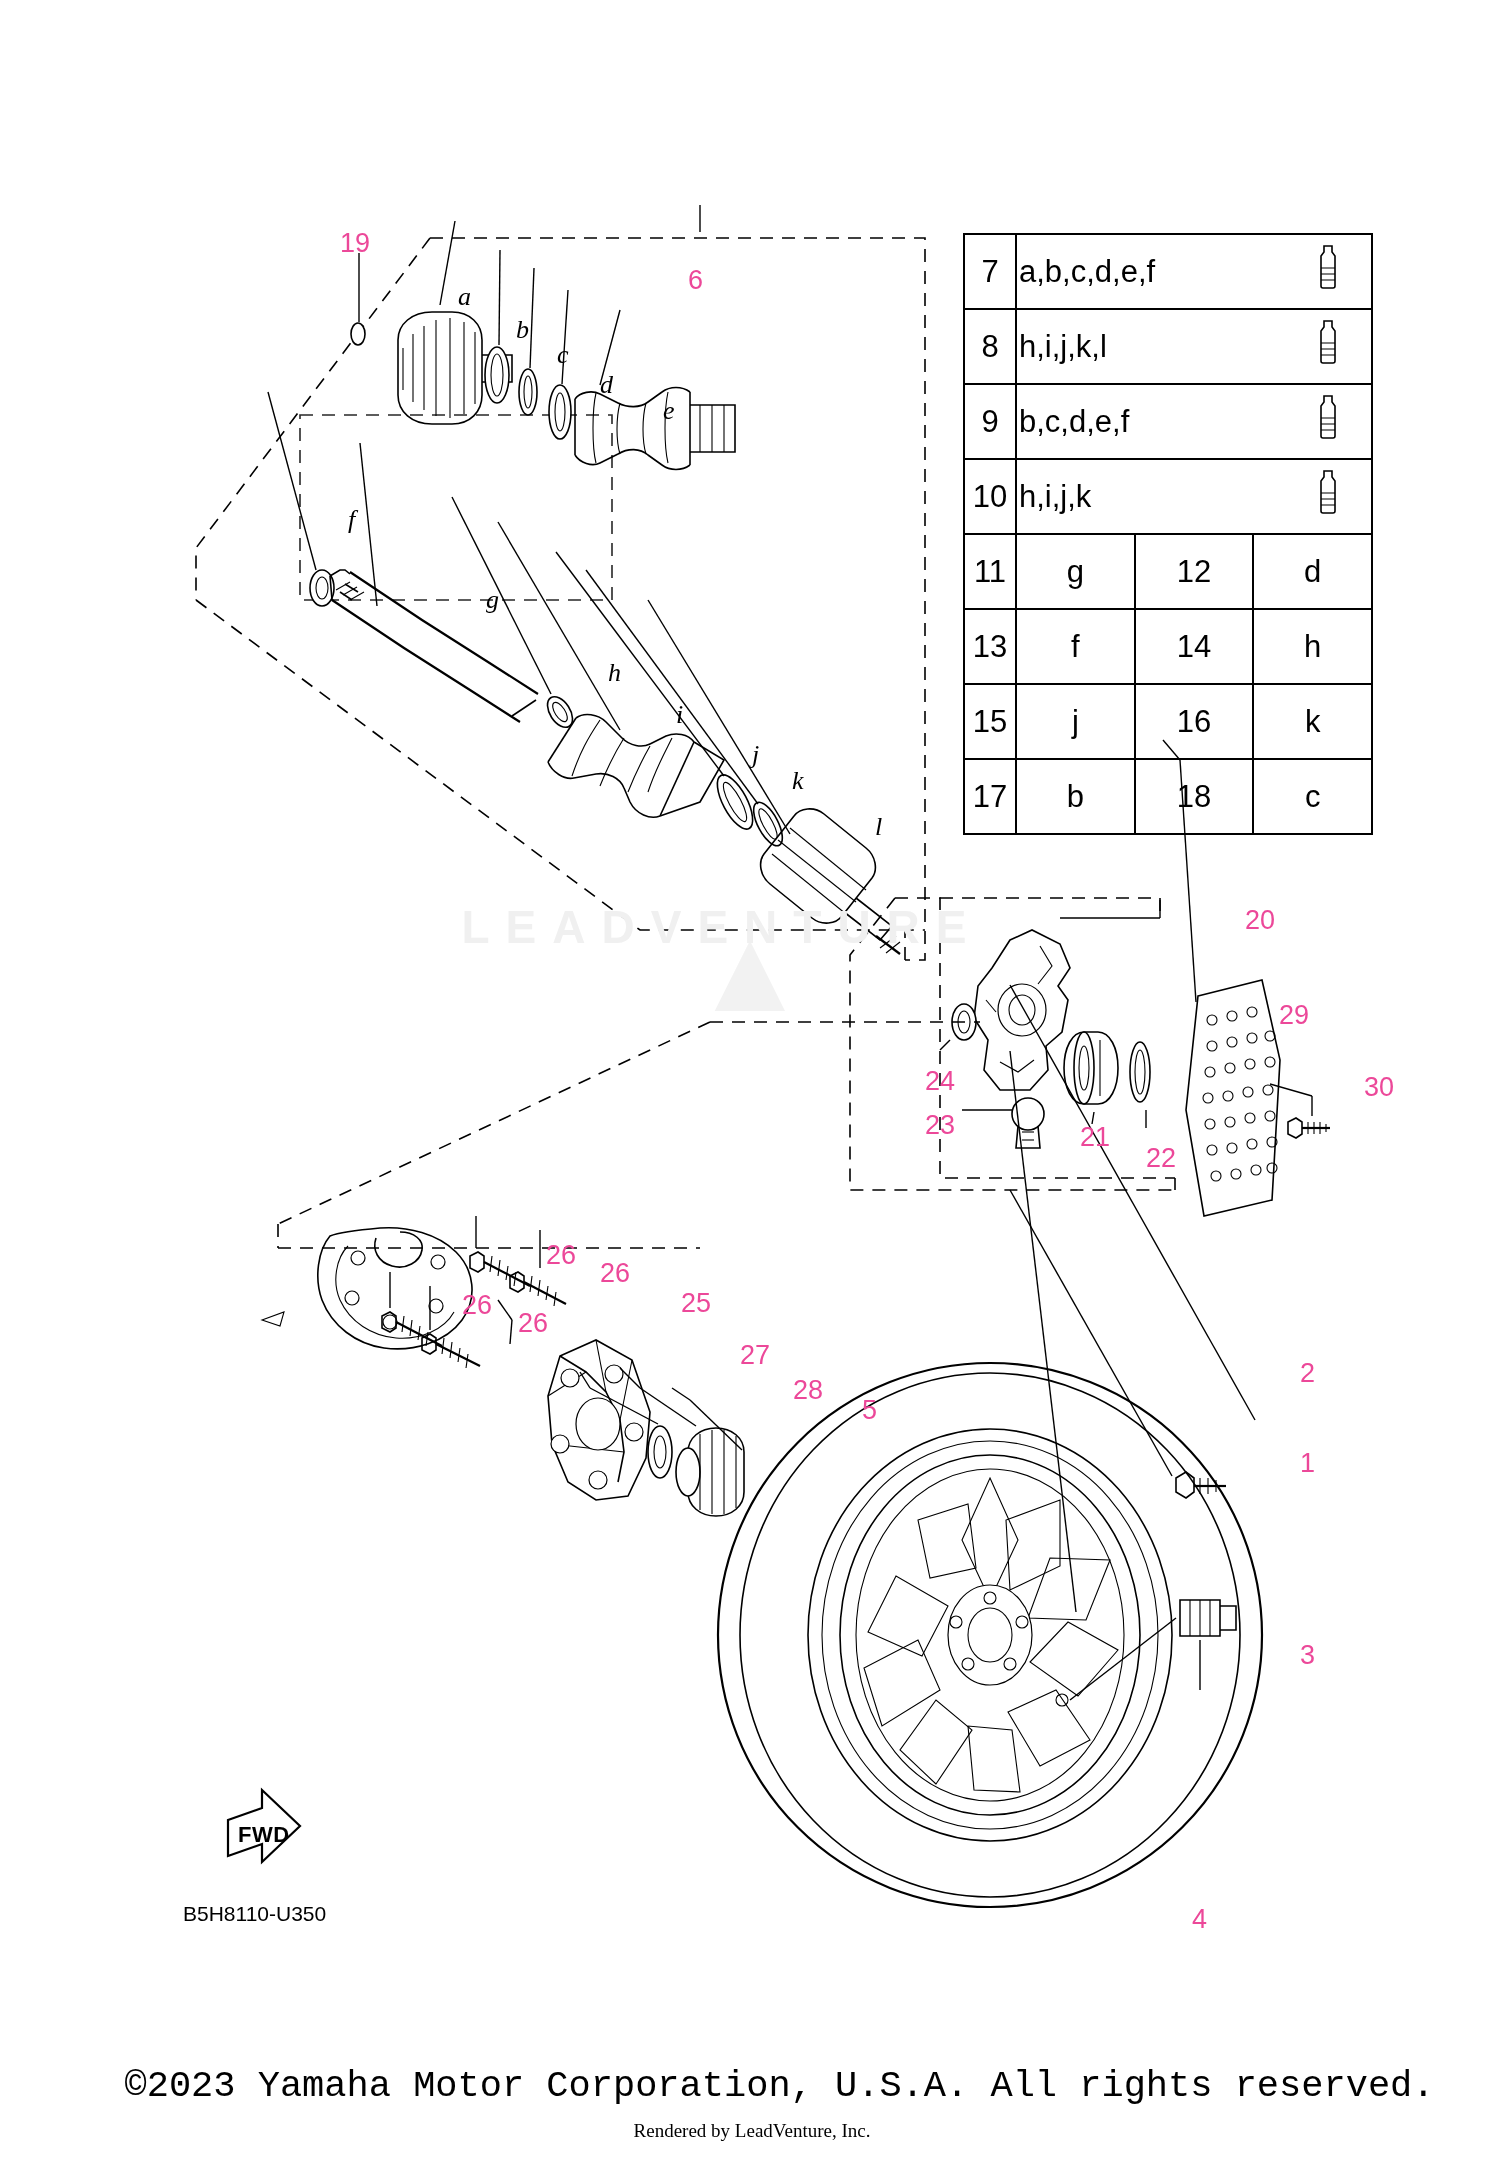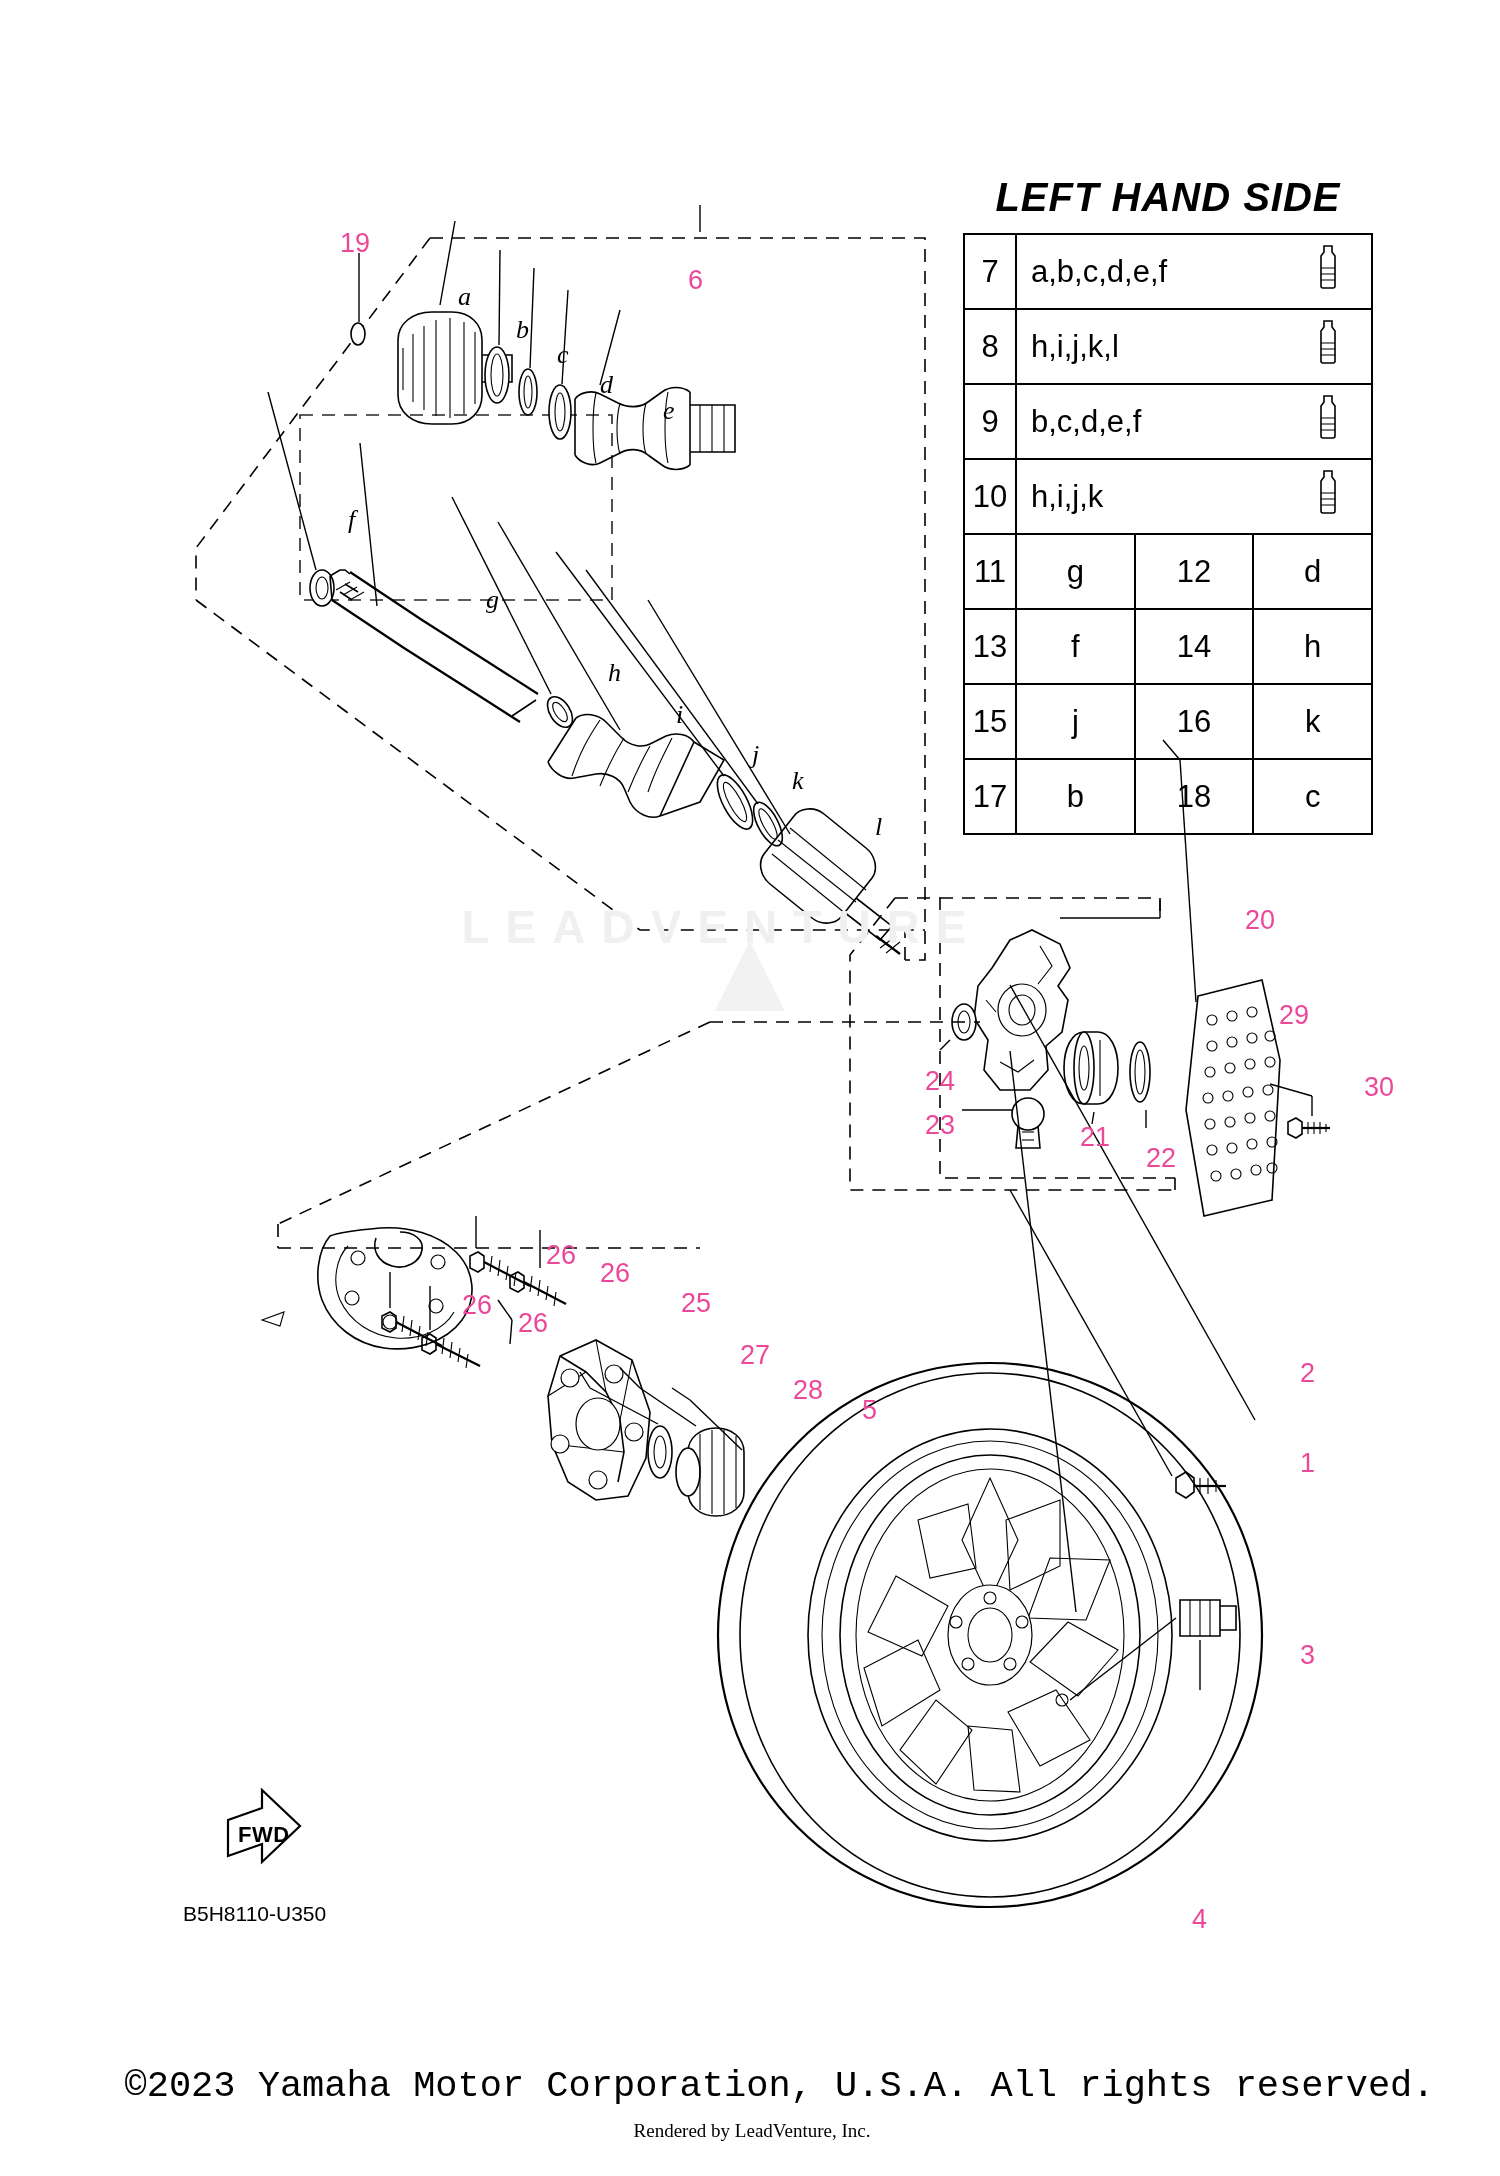--- a/index.html
+++ b/index.html
@@ -65,21 +65,21 @@
     border: 2px solid #000;
     height: 75px;
     text-align: center;
     vertical-align: middle;
     font-size: 31px;
     font-family: "Liberation Sans", sans-serif;
     padding: 0;
   }
   td.num { width: 52px; font-size: 29px; }
   td.letters { font-size: 31px; }
-  td.letters.with-icon { position: relative; text-align: left; padding-left: 14px; }
+  td.letters.with-icon { position: relative; text-align: left; padding-left: 2px; }
   .tube-icon {
     position: absolute;
     right: 30px;
     top: 50%;
     transform: translateY(-50%);
   }
   td.pair-val { font-size: 32px; }
   #fwd-text {
     position: absolute;
     left: 238px;
@@ -556,21 +556,20 @@
     </g>
 
     <g>
       <path class="ln2" d="M228,1820 L262,1808 L262,1790 L300,1826 L262,1862 L262,1844 L228,1856 Z" fill="#fff"></path>
     </g>
   </svg>
 
   <div id="watermark-mark">▲</div>
   <div id="watermark">LEADVENTURE</div>
 
-  <div id="legend-title">LEFT HAND SIDE</div>
 
   <div id="legend">
     <table class="legend-table">
       <tbody>
         <tr>
           <td class="num">7</td>
           <td class="letters with-icon" colspan="3">
             <span>a,b,c,d,e,f</span>
             <span class="tube-icon">
               <svg width="26" height="48" viewBox="0 0 26 48">

